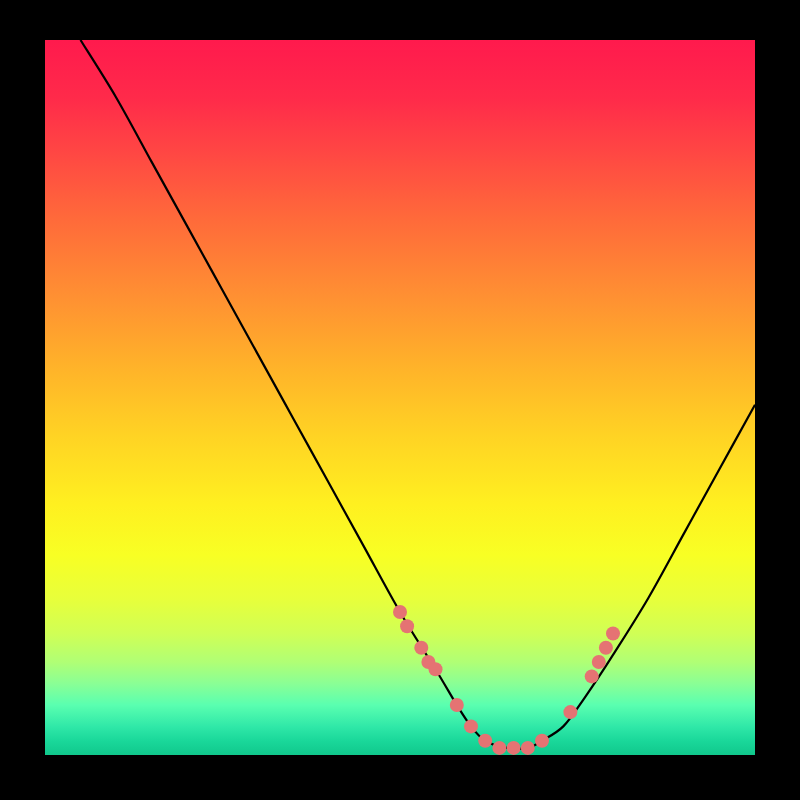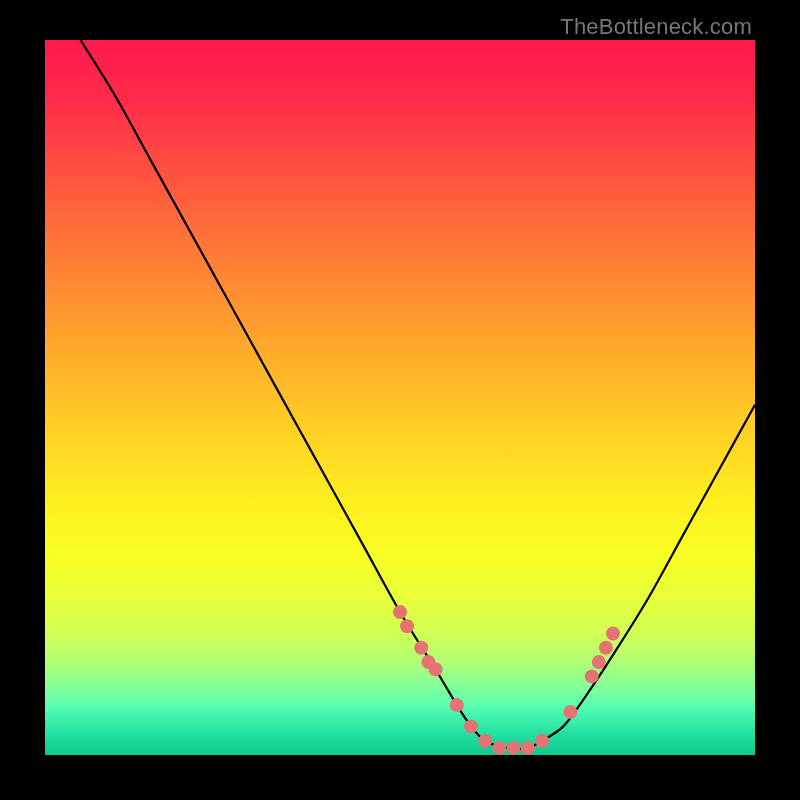--- a/index.html
+++ b/index.html
@@ -66,21 +66,20 @@
   .dot {
     fill: #e57373;
     stroke: none;
   }
 </style>
 </head>
 <body>
 
 <div class="chart-container">
 
-  <div class="watermark">TheBottleneck.com</div>
 
   <div class="plot-area">
     <svg class="curve" viewBox="0 0 710 715" preserveAspectRatio="none">
       <path id="curve-path" class="curve-path" d="M 35.5 0.0 C 41.4 9.5, 59.2 36.9, 71.0 57.2 C 82.8 77.5, 94.7 100.1, 106.5 121.6 C 118.3 143.0, 130.2 164.4, 142.0 185.9 C 153.8 207.3, 165.7 228.8, 177.5 250.3 C 189.3 271.7, 201.2 293.1, 213.0 314.6 C 224.8 336.0, 236.7 357.5, 248.5 379.0 C 260.3 400.4, 272.2 421.9, 284.0 443.3 C 295.8 464.8, 307.7 486.2, 319.5 507.6 C 331.3 529.1, 343.2 551.7, 355.0 572.0 C 366.8 592.3, 381.0 613.7, 390.5 629.2 C 400.0 644.7, 405.9 655.4, 411.8 665.0 C 417.7 674.5, 421.3 680.4, 426.0 686.4 C 430.7 692.4, 434.3 697.1, 440.2 700.7 C 446.1 704.3, 454.4 706.7, 461.5 707.9 C 468.6 709.0, 476.9 709.0, 482.8 707.9 C 488.7 706.7, 491.1 704.3, 497.0 700.7 C 502.9 697.1, 511.2 693.5, 518.3 686.4 C 525.4 679.3, 531.3 669.7, 539.6 657.8 C 547.9 645.9, 557.4 631.6, 568.0 614.9 C 578.6 598.2, 591.7 578.0, 603.5 557.7 C 615.3 537.4, 627.2 514.8, 639.0 493.4 C 650.8 471.9, 662.7 450.4, 674.5 429.0 C 686.3 407.6, 704.1 375.4, 710.0 364.7"></path>
       <g id="dots-group">
           <circle cx="355.0" cy="572.0" r="7" class="dot"></circle>
           <circle cx="362.1" cy="586.3" r="7" class="dot"></circle>
           <circle cx="376.3" cy="607.8" r="7" class="dot"></circle>
           <circle cx="383.4" cy="622.0" r="7" class="dot"></circle>
           <circle cx="390.5" cy="629.2" r="7" class="dot"></circle>

